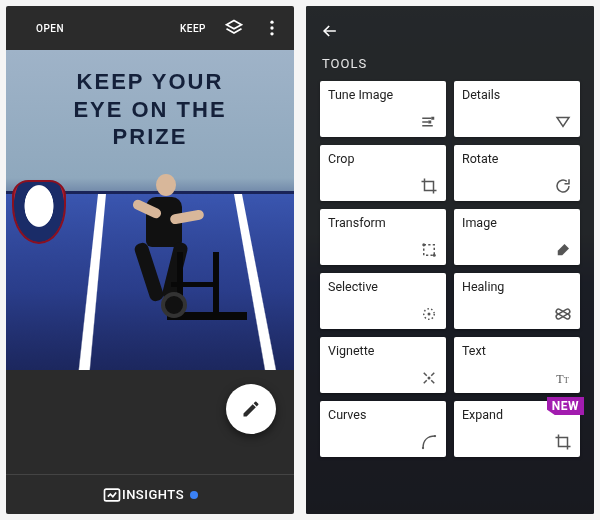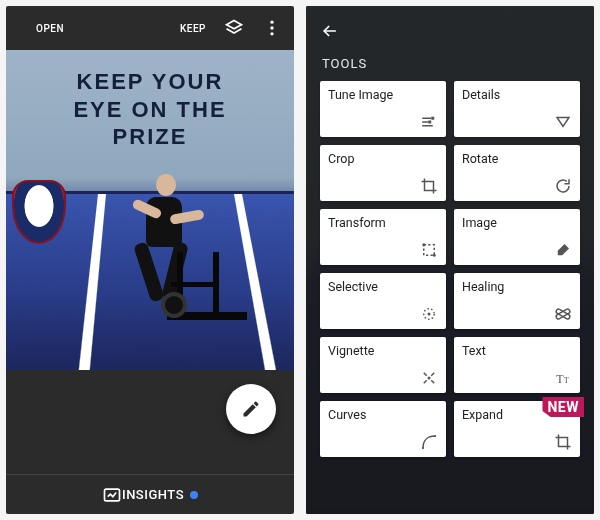--- a/index.html
+++ b/index.html
@@ -192,22 +192,22 @@
     font-size:12.5px;
     color:#222;
     box-shadow: 0 1px 3px rgba(0,0,0,.35);
   }
   .tool .ticon {
     position:absolute; right:8px; bottom:6px;
     width:18px; height:18px; color:#555;
   }
   .new-badge {
     position:absolute; right:-4px; top:-4px;
-    background:#be185d; color:#fff;
-    font-size:14px; font-weight:700; letter-spacing:.5px;
+    background:#a21caf; color:#fff;
+    font-size:12px; font-weight:700; letter-spacing:.5px;
     padding:2px 5px;
     clip-path: polygon(0 0, 100% 0, 100% 100%, 8px 100%, 0 70%);
   }
 </style>
 </head>
 <body>
 
 <div class="phone">
   <div class="topbar-left">
     <div class="btn">

